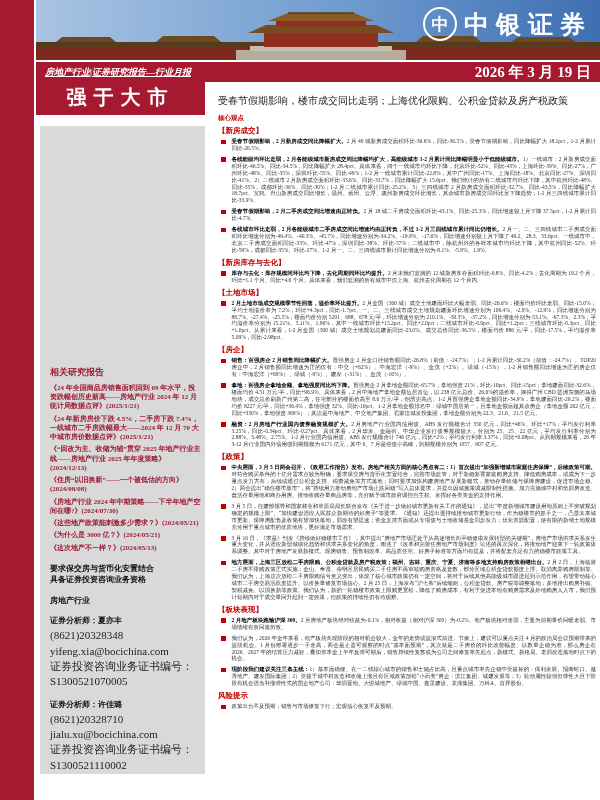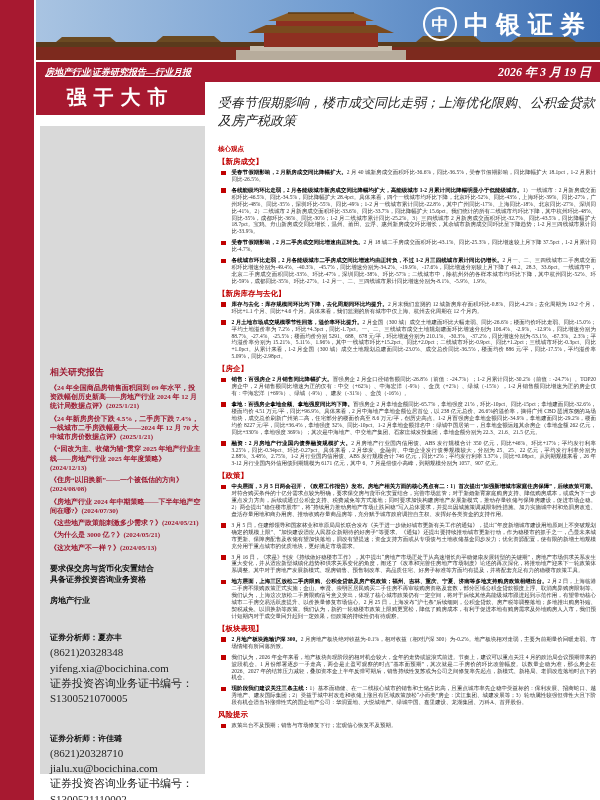--- a/index.html
+++ b/index.html
@@ -9,37 +9,37 @@
   
   .photo{position:absolute;left:36px;top:0;width:564px;height:60px;overflow:hidden;}
   .photo svg{display:block;}
   .logo{position:absolute;top:7px;right:8px;display:flex;align-items:center;gap:7px;color:#fff;}
   .logo .ring{width:30px;height:30px;border:2.5px solid #fff;border-radius:50%;display:flex;align-items:center;justify-content:center;font-size:17px;font-weight:bold;}
   .logo .brand{font-size:25px;font-weight:bold;letter-spacing:7px;white-space:nowrap;}
   
   .band{position:absolute;left:36px;top:62px;width:564px;height:20px;background:#a71930;color:#fff;
         display:flex;justify-content:space-between;align-items:center;padding:0 9px;box-sizing:border-box;}
   .band-left{font-size:9px;font-weight:bold;font-style:italic;text-decoration:underline;}
-  .band-date{font-size:12px;font-weight:bold;font-style:italic;}
+  .band-date{font-size:15px;font-weight:bold;}
   
   .rating{position:absolute;left:36px;top:79px;width:169px;height:36px;background:#a71930;color:#fff;
           display:flex;align-items:center;justify-content:center;font-size:20px;font-weight:bold;letter-spacing:7px;}
   .sidepanel{position:absolute;left:40px;top:126px;width:165px;height:648px;background:#d9d9d9;
              box-sizing:border-box;padding:240px 4px 0 10px;}
   .rel-title{color:#9e1b32;font-weight:bold;font-size:9px;margin-bottom:5px;}
   .report{color:#9e1b32;font-weight:bold;font-size:7px;line-height:1.32;margin-bottom:3px;cursor:pointer;}
   .company{font-size:8px;font-weight:bold;color:#111;margin-top:10px;line-height:1.4;}
   .industry{font-size:8px;font-weight:bold;color:#111;margin-top:10px;}
-  .analyst{margin-top:26px;}
+  .analyst{margin-top:9px;}
   .analyst .name{font-size:8px;font-weight:bold;color:#111;margin-bottom:2px;}
   .analyst .contact{font-size:11px;color:#222;line-height:1.4;}
   
   .main{position:absolute;left:218px;top:88px;width:378px;}
   .title{font-size:21px;font-weight:bold;color:#000;line-height:1.2;}
-  .subtitle{font-size:13px;font-style:italic;color:#222;margin-top:6px;margin-bottom:15px;}
+  .subtitle{font-size:10px;color:#222;margin-top:6px;margin-bottom:6px;}
   .core{color:#c00000;font-weight:bold;font-size:6.5px;margin-bottom:1px;}
   .sec-h{color:#c00000;font-weight:bold;font-size:7.5px;margin:3px 0 2px;}
   .bullet{display:flex;margin:0 0 4px;}
   .sq{width:4.5px;height:4.5px;background:#c00000;margin:1.5px 6px 0 3px;flex:none;}
   .btxt{font-size:5.5px;line-height:1.26;color:#333;text-align:justify;}
   .btxt b{color:#000;}
 </style>
 </head>
 <body>
 
@@ -141,20 +141,21 @@
       <span class="sq"></span>
       <span class="btxt"><b>各线城市环比走弱，2 月各能级城市二手房成交同比增速均由正转负，不过 1-2 月三四线城市累计同比仍增长。</b><span>2 月一、二、三四线城市二手房成交面积环比增速分别为-49.4%、-40.3%、-45.7%，同比增速分别为-34.2%、-19.9%、-17.6%，同比增速分别较上月下降了 49.2、28.3、33.6pct。一线城市中，北京二手房成交面积同比-33%、环比-47%，深圳同比-38%、环比-57%；二线城市中，除杭州外的各样本城市均环比下降，其中杭州同比-52%、环比-59%，成都同比-35%、环比-27%。1-2 月一、二、三四线城市累计同比增速分别为-8.1%、-5.9%、1.9%。</span></span>
     </div>
 
   <div class="sec-h">【新房库存与去化】</div>
   <div class="bullet">
       <span class="sq"></span>
       <span class="btxt"><b>库存与去化：库存规模同环比均下降，去化周期同环比均提升。</b><span>2 月末我们监测的 12 城新房库存面积环比-0.8%、同比-4.2%；去化周期为 19.2 个月，环比+1.1 个月、同比+4.6 个月。具体来看，我们监测的所有城市中仅上海、杭州去化周期在 12 个月内。</span></span>
     </div>
 
+  <div class="sec-h">【土地市场】</div>
   <div class="bullet">
       <span class="sq"></span>
       <span class="btxt"><b>2 月土地市场成交规模季节性回落，溢价率环比提升。</b><span>2 月全国（300 城）成交土地建面环比大幅走弱、同比-26.6%；楼面均价环比走弱、同比-15.0%；平均土地溢价率为 7.2%，环比+4.3pct，同比-1.7pct。一、二、三线城市成交土地规划建面环比增速分别为 106.4%、-2.9%、-12.9%，同比增速分别为 88.7%、-27.4%、-25.5%；楼面均价分别 5291、688、678 元/平，环比增速分别为 210.1%、-30.3%、-37.2%，同比增速分别为-53.1%、-67.3%、2.3%；平均溢价率分别为 15.21%、5.11%、1.96%，其中一线城市环比+15.2pct、同比+2.0pct；二线城市环比-0.9pct、同比+1.2pct；三线城市环比-0.3pct、同比+1.0pct。从累计来看，1-2 月全国（300 城）成交土地规划总建面同比-23.0%、成交总价同比-36.5%，楼面均价 886 元/平，同比-17.5%，平均溢价率 5.09%，同比-2.98pct。</span></span>
     </div>
 
   <div class="sec-h">【房企】</div>
   <div class="bullet">
       <span class="sq"></span>
       <span class="btxt"><b>销售：百强房企 2 月销售同比降幅扩大。</b><span>百强房企 2 月全口径销售额同比-26.8%（前值：-24.7%）；1-2 月累计同比-30.2%（前值：-24.7%）。TOP20 房企中，2 月销售额同比增速为正的仅有：中交（+62%）、中海宏洋（-9%）、金茂（+2%）、绿城（-15%），1-2 月销售额同比增速为正的房企仅有：中海宏洋（+69%）、绿城（-9%）、建发（-31%）、金茂（-16%）。</span></span>
     </div>

